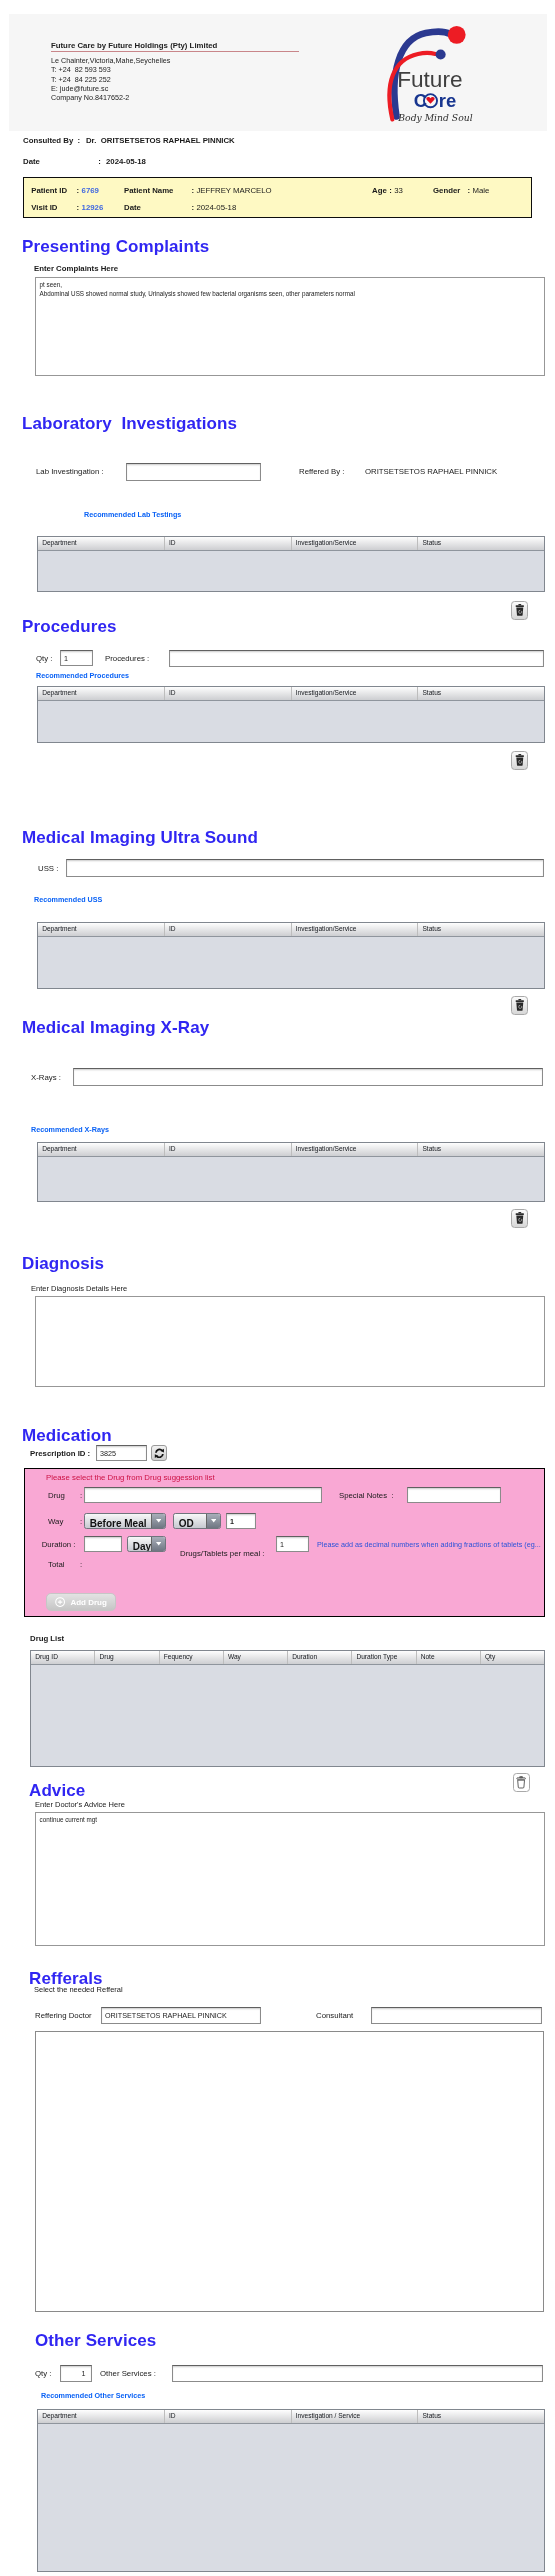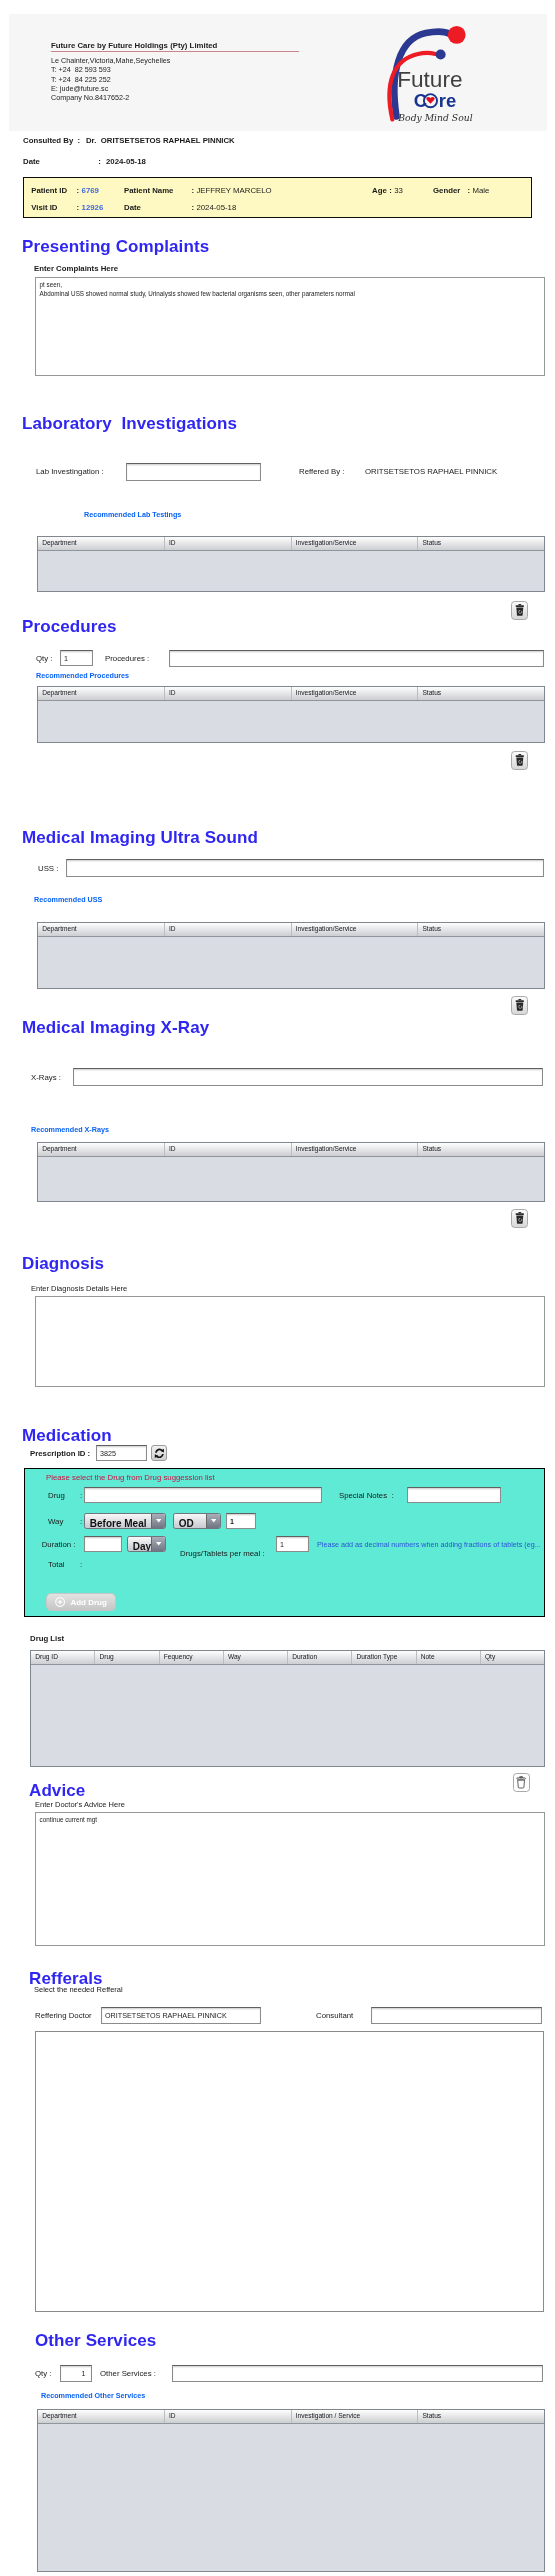--- a/index.html
+++ b/index.html
@@ -17,21 +17,21 @@
   .thead{display:flex;height:13px;background:linear-gradient(#fefefe,#cdced1);border-bottom:0.6px solid #8f959d;}
   .th{flex:1;font-size:6.6px;color:#15181d;padding:2.4px 0 0 4.2px;border-right:0.6px solid #bdbdbd;box-sizing:border-box;white-space:nowrap;overflow:hidden;}
   .th:last-child{border-right:none;}
   .tbody{width:100%;}
   .trashbtn{width:16.7px;height:18.5px;border:0.6px solid #a9a9a9;border-radius:3.6px;background:linear-gradient(#fbfbfb,#d7d7d7);display:flex;align-items:center;justify-content:center;padding:0;cursor:pointer;}
   .iconbtn{width:16px;height:16px;border:0.6px solid #9a9a9a;border-radius:3px;background:linear-gradient(#f2f2f2,#cfcfcf);display:flex;align-items:center;justify-content:center;padding:0;cursor:pointer;}
   .combo{display:inline-flex;align-items:stretch;border:0.6px solid #70757d;border-radius:2.4px;background:linear-gradient(#f8f8f8,#c6c9d0);box-sizing:border-box;height:16px;cursor:pointer;}
   .combo .cval{flex:1;font-size:10px;font-weight:700;color:#111;padding:3.6px 3.6px 0 4.8px;white-space:nowrap;overflow:hidden;}
   .combo .carr{width:12.6px;border-left:0.6px solid #666;background:linear-gradient(#a9aeb9,#6f7682);border-radius:0 1.8px 1.8px 0;display:flex;align-items:center;justify-content:center;}
   .addbtn{display:flex;align-items:center;gap:4.8px;border:0.6px solid #c6c6c6;border-radius:4.8px;background:linear-gradient(#e3e3e3,#c5c5c5);color:#fff;font-weight:700;font-size:8px;padding:0 8.4px;height:18px;cursor:default;}
-  .medpanel{border:1.2px solid #000;border-top-width:1.8px;background:#5eead4;box-sizing:border-box;}
+  .medpanel{border:1.2px solid #000;border-top-width:1.8px;background:#f9a8d4;box-sizing:border-box;}
   .notice{font-size:7.8px;color:#cc1144;}
   .bluenote{font-size:7.2px;color:#2a52d8;white-space:nowrap;overflow:hidden;}
   .hline{border-bottom:0.9px solid #c9868a;}
   .pbox{border:1.2px solid #0d0d0d;box-sizing:border-box;background:#fef9c3;}
   .pseg .plbl{font-weight:700;display:inline-block;font-size:7.8px;}
   .pseg .psep{margin:0 2.4px;font-weight:700;font-size:7.8px;}
   .pseg .pval{font-size:7.8px;}
   .idblue{color:#4169e1;font-weight:700;}
   .headerpanel{background:#f6f6f6;}
   .complabel{font-size:7.2px;color:#222;line-height:9.3px;}

